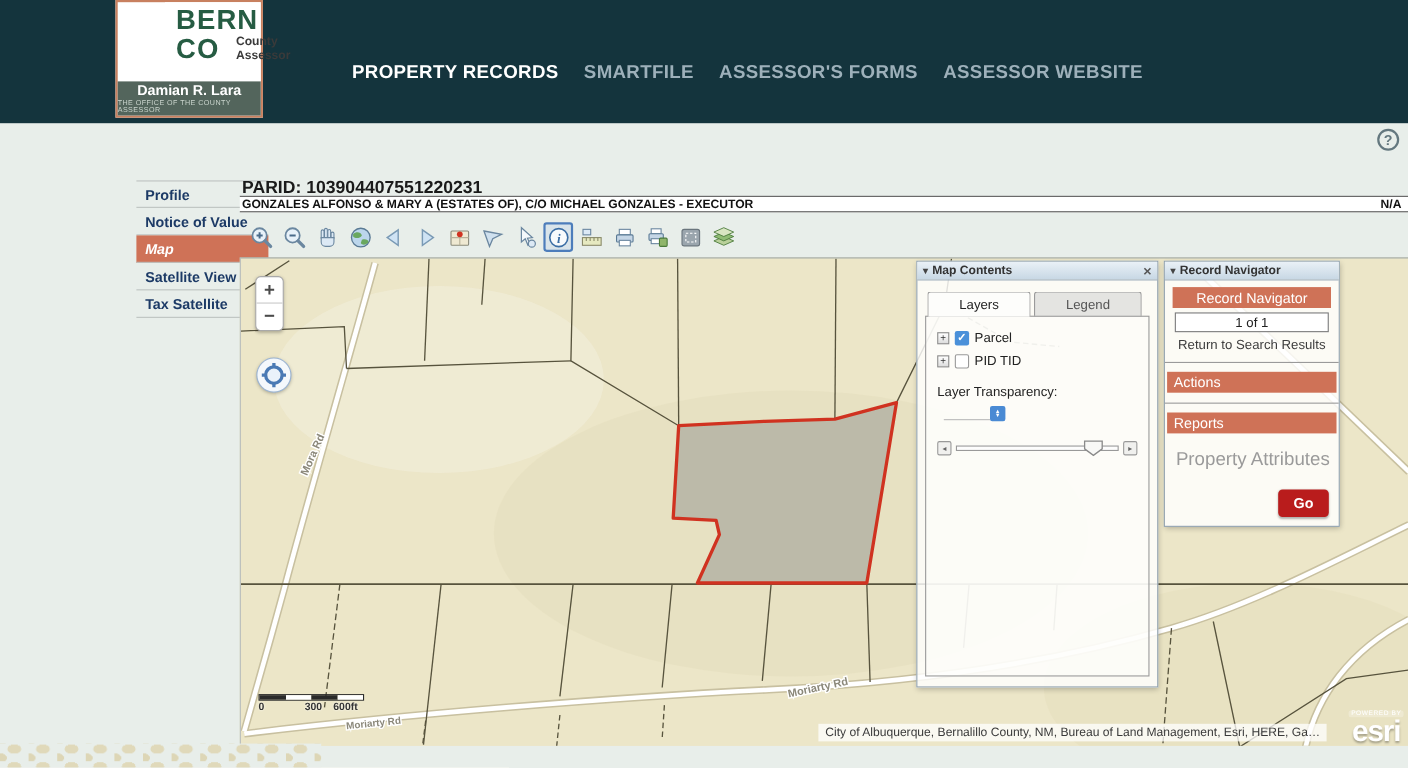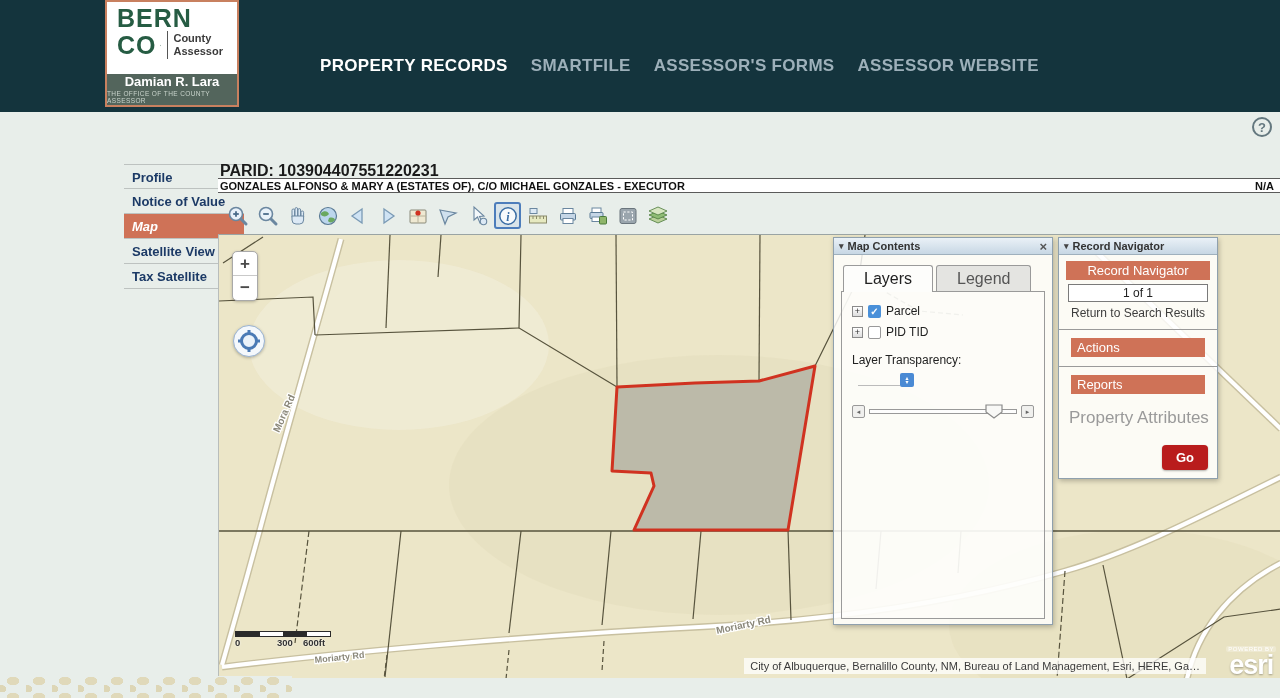--- a/index.html
+++ b/index.html
@@ -2,21 +2,21 @@
 <html><head>
 <meta charset="utf-8">
 <style>
   * { margin:0; padding:0; box-sizing:border-box; }
   html,body { width:1280px; height:698px; overflow:hidden; font-family:"Liberation Sans", sans-serif; }
   .page { position:relative; width:1280px; height:698px; background:#e8eeea; overflow:hidden; }
 
   
   .header { position:absolute; left:0; top:0; width:1280px; height:112px; background:#14343d; }
   .logo-card { position:absolute; left:105px; top:0; width:134px; height:107px; border:2px solid #c8805f; background:#fff; display:flex; flex-direction:column; }
-  .logo-top { flex:1; background:#fff; padding:4px 14px 0 10px; }
+  .logo-top { flex:1; background:#fff; padding:4px 14px 0 10px;margin-left:43px; }
   .logo-bern { font-size:25px; font-weight:bold; color:#265c43; letter-spacing:1px; line-height:25px; }
   .logo-row2 { display:flex; align-items:center; gap:3px; }
   .logo-co { font-size:25px; font-weight:bold; color:#265c43; letter-spacing:1px; line-height:26px; }
   .logo-divider { width:2px; height:28px; background:#555; margin:0 3px; }
   .logo-county-col { display:flex; flex-direction:column; font-size:11px; font-weight:bold; color:#3a3a3a; line-height:13px; }
   .logo-strip { height:31px; background:#53655c; display:flex; flex-direction:column; align-items:center; justify-content:center; }
   .logo-name { font-size:13px; font-weight:bold; color:#fff; line-height:14px; }
   .logo-tagline { font-size:6.5px; color:#c9d4cc; letter-spacing:0.4px; margin-top:1px; }
   .nav { position:absolute; left:320px; top:56px; display:flex; gap:23px; }
   .nav-item { font-size:17px; font-weight:bold; color:#9db0ba; letter-spacing:0.3px; cursor:pointer; white-space:nowrap; }
@@ -63,21 +63,21 @@
 
   
   .panel { position:absolute; border:1px solid #8fa0ad; box-shadow:1px 2px 5px rgba(0,0,0,0.25); background:rgba(255,255,255,0.82); }
   .panel-header { height:17px; background:linear-gradient(#eaf1f7,#c7d7e4); border-bottom:1px solid #9fb0bd; display:flex; align-items:center; padding:0 5px; font-size:11px; font-weight:bold; color:#333; cursor:pointer; }
   .panel-caret { font-size:9px; margin-right:4px; color:#444; }
   .panel-close { margin-left:auto; font-size:13px; font-weight:bold; color:#555; cursor:pointer; line-height:13px; }
 
   .map-contents { left:614px; top:2px; width:220px; height:388px; }
   .mc-body { padding:10px 7px 0 7px; }
   .tabs { display:flex; margin-left:2px; }
-  .tab { padding:4px 20px; font-size:16px; border:1px solid #9a9a9a; border-bottom:none; border-radius:3px 3px 0 0; cursor:pointer; }
+  .tab { padding:4px 28px; font-size:12px; border:1px solid #9a9a9a; border-bottom:none; border-radius:3px 3px 0 0; cursor:pointer; }
   .tab.active { background:#fdfdfb; color:#222; position:relative; z-index:2; }
   .tab.inactive { background:#e4e4e1; color:#555; margin-left:3px; }
   .tab-content { border:1px solid #9a9a9a; margin-top:-1px; background:rgba(253,253,250,0.55); height:328px; padding:12px 10px; position:relative; z-index:1; }
   .layer-row { display:flex; align-items:center; gap:5px; margin-bottom:7px; }
   .expander { width:11px; height:11px; border:1px solid #8a8a8a; background:linear-gradient(#fff,#ddd); font-size:9px; line-height:9px; text-align:center; color:#333; cursor:pointer; }
   .cbx { width:13px; height:13px; border-radius:2px; cursor:pointer; display:flex; align-items:center; justify-content:center; }
   .cbx.checked { background:#4a90d9; color:#fff; font-size:10px; font-weight:bold; }
   .cbx.unchecked { background:#fff; border:1px solid #999; }
   .layer-label { font-size:12px; color:#222; }
   .transp-label { font-size:12px; color:#222; margin-top:14px; }
@@ -85,21 +85,21 @@
   .spinner-line { width:42px; height:1px; background:#bbb; margin-bottom:1px; }
   .spinner { width:14px; height:14px; background:#4a8ad4; border-radius:2px; display:flex; flex-direction:column; align-items:center; justify-content:center; color:#fff; font-size:6px; line-height:4px; cursor:pointer; }
   .slider-row { display:flex; align-items:center; margin-top:18px; }
   .slide-btn { width:13px; height:13px; background:#f0f0ee; border:1px solid #999; border-radius:2px; font-size:7px; color:#666; display:flex; align-items:center; justify-content:center; cursor:pointer; }
   .slide-track { flex:1; height:5px; background:#fdfdfd; border:1px solid #999; margin:0 4px; position:relative; }
   .slide-thumb { position:absolute; left:79%; top:-6px; cursor:pointer; }
 
   .record-nav { left:839px; top:2px; width:160px; height:242px; }
   .rn-body { position:relative; height:223px; padding-top:6px; }
   .rn-banner { margin:0 7px; background:#cf7257; color:#fff; font-size:13px; padding:2px 0; text-align:center; cursor:pointer; }
-  .rn-banner.left { text-align:left; padding-left:6px; margin:0 12px; }
+  .rn-banner.left { text-align:left; padding-left:6px; margin:0 2px; }
   .rn-input { margin:4px 9px 0 9px; background:#fff; border:1px solid #7a7a7a; text-align:center; font-size:12px; padding:1px 0; color:#222; }
   .rn-link { text-align:center; font-size:12px; color:#3d3d3d; margin-top:4px; cursor:pointer; }
   .rn-hr { border:none; border-top:1px solid #9a9a9a; margin:9px 0 8px 0; }
   .rn-attr { font-size:17px; color:#9a9a9a; margin:14px 0 4px 10px; }
   .rn-go { position:absolute; right:9px; bottom:8px; background:#b91c1c; color:#fff; font-size:13px; font-weight:bold; padding:5px 14px; border-radius:4px; border:none; cursor:pointer; box-shadow:0 1px 2px rgba(0,0,0,0.3); }
 
   
   .footer-pattern { position:absolute; left:0; top:676px; width:292px; height:22px;
     background-color:#e8eeea;
     background-image:

